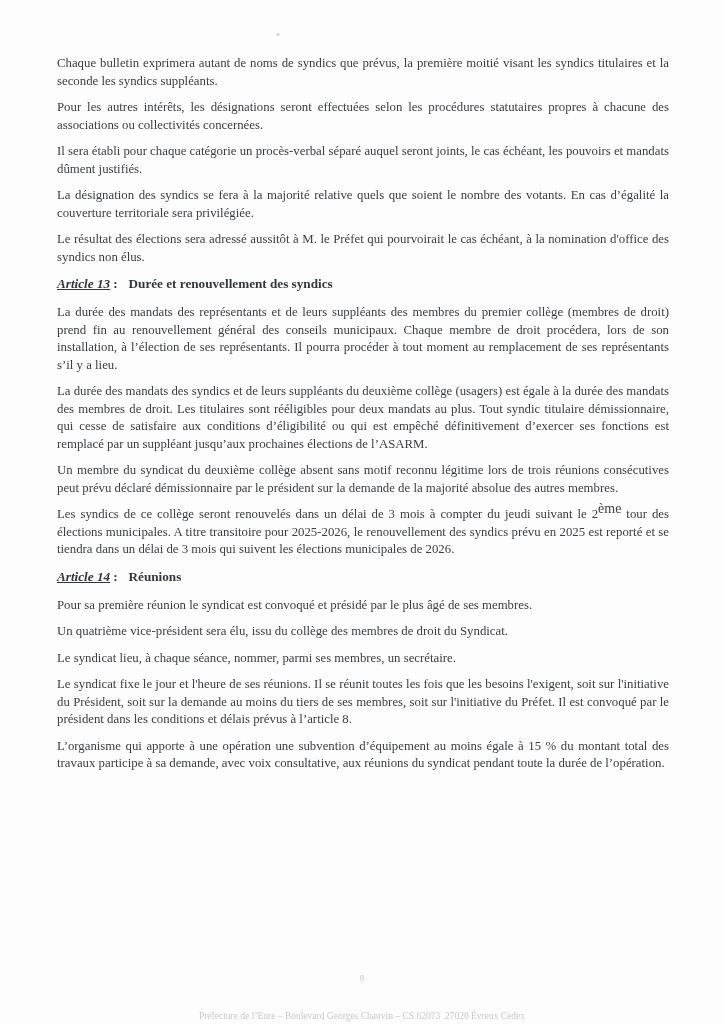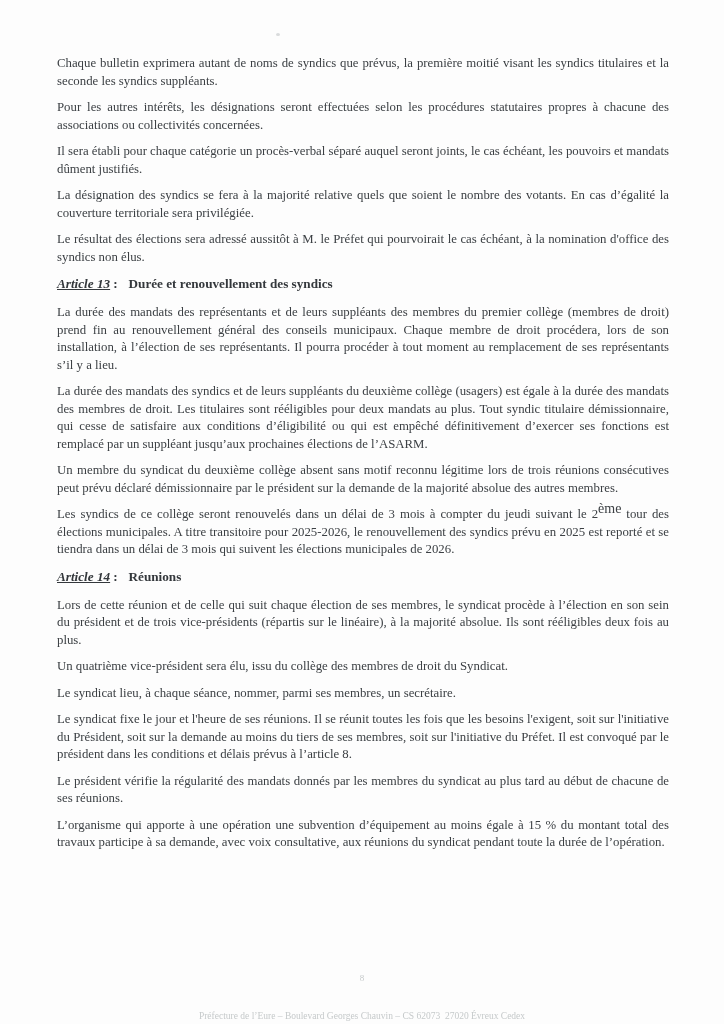--- a/index.html
+++ b/index.html
@@ -99,25 +99,24 @@
 
     <p class="para">La durée des mandats des représentants et de leurs suppléants des membres du premier collège (membres de droit) prend fin au renouvellement général des conseils municipaux. Chaque membre de droit procédera, lors de son installation, à l’élection de ses représentants. Il pourra procéder à tout moment au remplacement de ses représentants s’il y a lieu.</p>
     <p class="para">La durée des mandats des syndics et de leurs suppléants du deuxième collège (usagers) est égale à la durée des mandats des membres de droit. Les titulaires sont rééligibles pour deux mandats au plus. Tout syndic titulaire démissionnaire, qui cesse de satisfaire aux conditions d’éligibilité ou qui est empêché définitivement d’exercer ses fonctions est remplacé par un suppléant jusqu’aux prochaines élections de l’ASARM.</p>
     <p class="para">Un membre du syndicat du deuxième collège absent sans motif reconnu légitime lors de trois réunions consécutives peut prévu déclaré démissionnaire par le président sur la demande de la majorité absolue des autres membres.</p>
     <p class="para"><span>Les syndics de ce collège seront renouvelés dans un délai de 3 mois à compter du jeudi suivant le 2</span><sup>ème</sup><span> tour des élections municipales. A titre transitoire pour 2025-2026, le renouvellement des syndics prévu en 2025 est reporté et se tiendra dans un délai de 3 mois qui suivent les élections municipales de 2026.</span></p>
 
     <h2 class="article-heading">
       <span class="article-label">Article 14</span><span class="article-colon">:</span><span class="article-title">Réunions</span>
     </h2>
 
-    <p class="para">Lors de cette réunion et de celle qui suit chaque élection de ses membres, le syndicat procède à l’élection en son sein du président et de trois vice-présidents (répartis sur le linéaire), à la majorité absolue. Ils sont rééligibles deux fois au plus.</p>
+    <p class="para">Pour sa première réunion le syndicat est convoqué et présidé par le plus âgé de ses membres.</p>
     <p class="para">Un quatrième vice-président sera élu, issu du collège des membres de droit du Syndicat.</p>
     <p class="para">Le syndicat lieu, à chaque séance, nommer, parmi ses membres, un secrétaire.</p>
     <p class="para">Le syndicat fixe le jour et l'heure de ses réunions. Il se réunit toutes les fois que les besoins l'exigent, soit sur l'initiative du Président, soit sur la demande au moins du tiers de ses membres, soit sur l'initiative du Préfet. Il est convoqué par le président dans les conditions et délais prévus à l’article 8.</p>
-    <p class="para">Le président vérifie la régularité des mandats donnés par les membres du syndicat au plus tard au début de chacune de ses réunions.</p>
     <p class="para">L’organisme qui apporte à une opération une subvention d’équipement au moins égale à 15 % du montant total des travaux participe à sa demande, avec voix consultative, aux réunions du syndicat pendant toute la durée de l’opération.</p>
 
   </div>
 
   <div class="footer">
     <div class="page-number">8</div>
     <div class="footer-line">Préfecture de l’Eure – Boulevard Georges Chauvin – CS 62073  27020 Évreux Cedex</div>
     
   </div>
 

